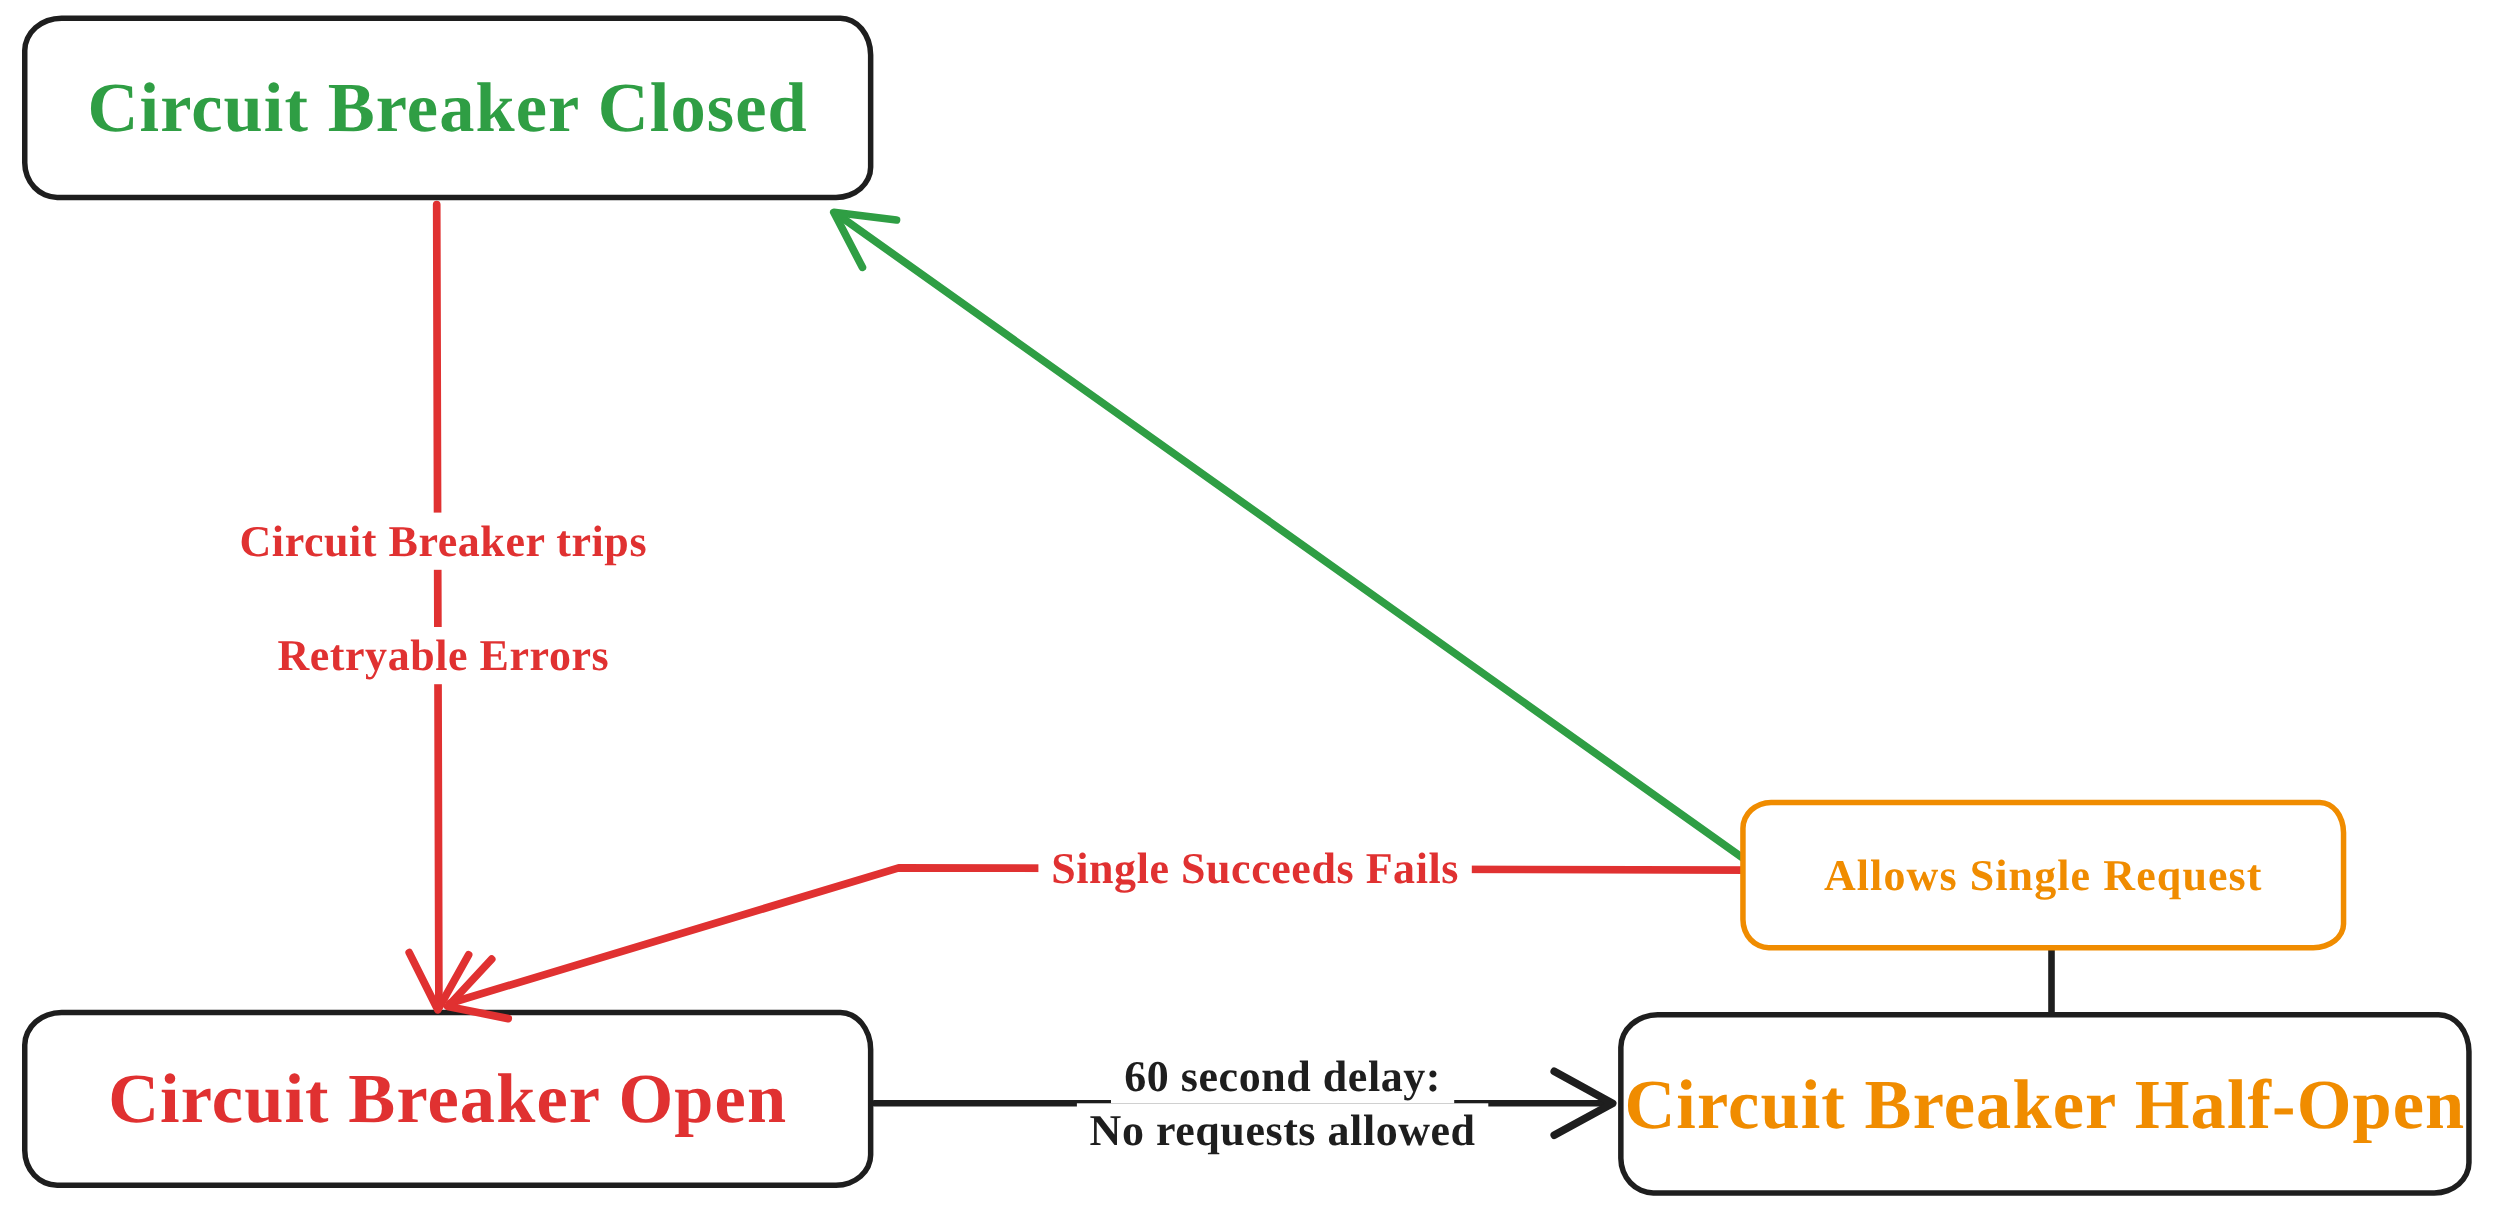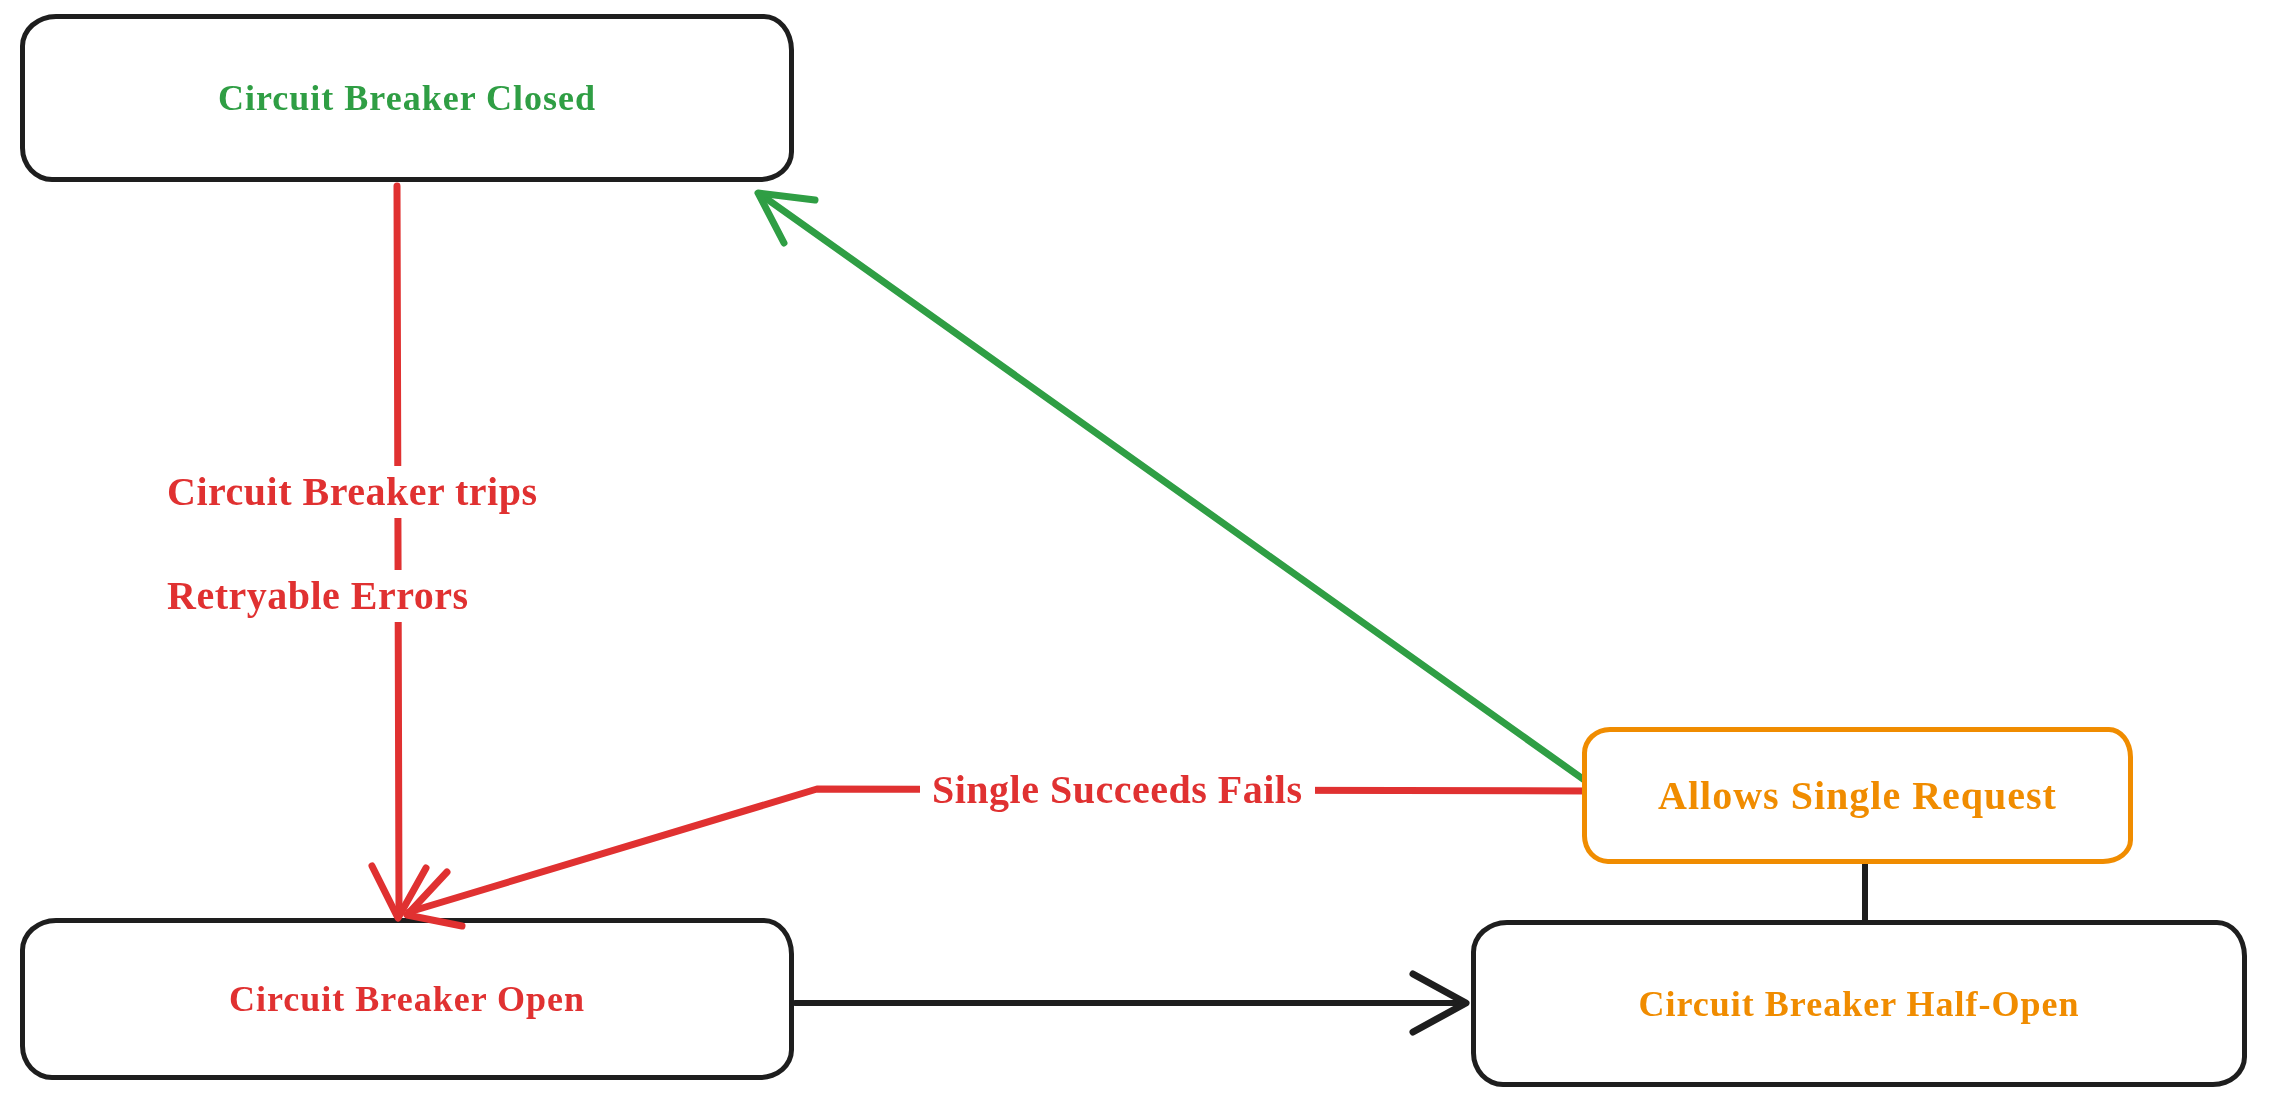--- a/index.html
+++ b/index.html
@@ -32,21 +32,21 @@
     position: absolute;
     background: #ffffff;
     border: 5px solid #1e1e1e;
     border-radius: 36px 30px 34px 32px / 32px 36px 30px 34px;
     display: flex;
     align-items: center;
     justify-content: center;
     box-sizing: border-box;
   }
   .node .node-label {
-    font-size: 36px;
+    font-size: 64px;
     font-weight: bold;
     letter-spacing: 1px;
     white-space: nowrap;
   }
   #node-closed        { left: 20px;   top: 14px;  width: 774px; height: 168px; }
   #node-open          { left: 20px;   top: 918px; width: 774px; height: 162px; }
   #node-half-open     { left: 1471px; top: 920px; width: 776px; height: 167px; align-items: center; }
   #node-allows {
     left: 1582px; top: 727px; width: 551px; height: 137px;
     border-color: #f08c00;
@@ -54,20 +54,21 @@
   }
   #node-allows .node-label { font-size: 40px; }
 
   .green-text  { color: #2f9e44; }
   .red-text    { color: #e03131; }
   .orange-text { color: #f08c00; }
   .ink-text    { color: #1e1e1e; }
 
   .edge-label {
     position: absolute;
+    text-align: center;
     font-size: 40px;
     font-weight: bold;
     letter-spacing: 0.5px;
     line-height: 52px;
   }
   .edge-label .bg {
     display: inline-block;
     background: #ffffff;
     padding: 0 12px;
     white-space: nowrap;
@@ -121,20 +122,24 @@
     <span class="bg">Circuit Breaker trips</span><br>
     <br>
     <span class="bg">Retryable Errors</span>
   </div>
 
 
   <div class="edge-label red-text" id="label-fails">
     <span class="bg">Single Succeeds Fails</span>
   </div>
 
+  <div class="edge-label ink-text" id="label-delay">
+    <span class="bg">60 second delay:</span><br>
+    <span class="bg">No requests allowed</span>
+  </div>
 
   <svg id="arrowhead-layer" class="layer" viewBox="0 0 2272 1107">
 
     <path class="stroke" d="M 372 866 L 398 918 L 426 868" stroke="#e03131" stroke-width="7"></path>
 
     <path class="stroke" d="M 447 872 L 407 915 L 462 926" stroke="#e03131" stroke-width="7"></path>
 
     <path class="stroke" d="M 784 243 L 758 193 L 815 200" stroke="#2f9e44" stroke-width="7"></path>
 
     <path class="stroke" d="M 1413 974 L 1466 1003 L 1413 1032" stroke="#1e1e1e" stroke-width="7"></path>

